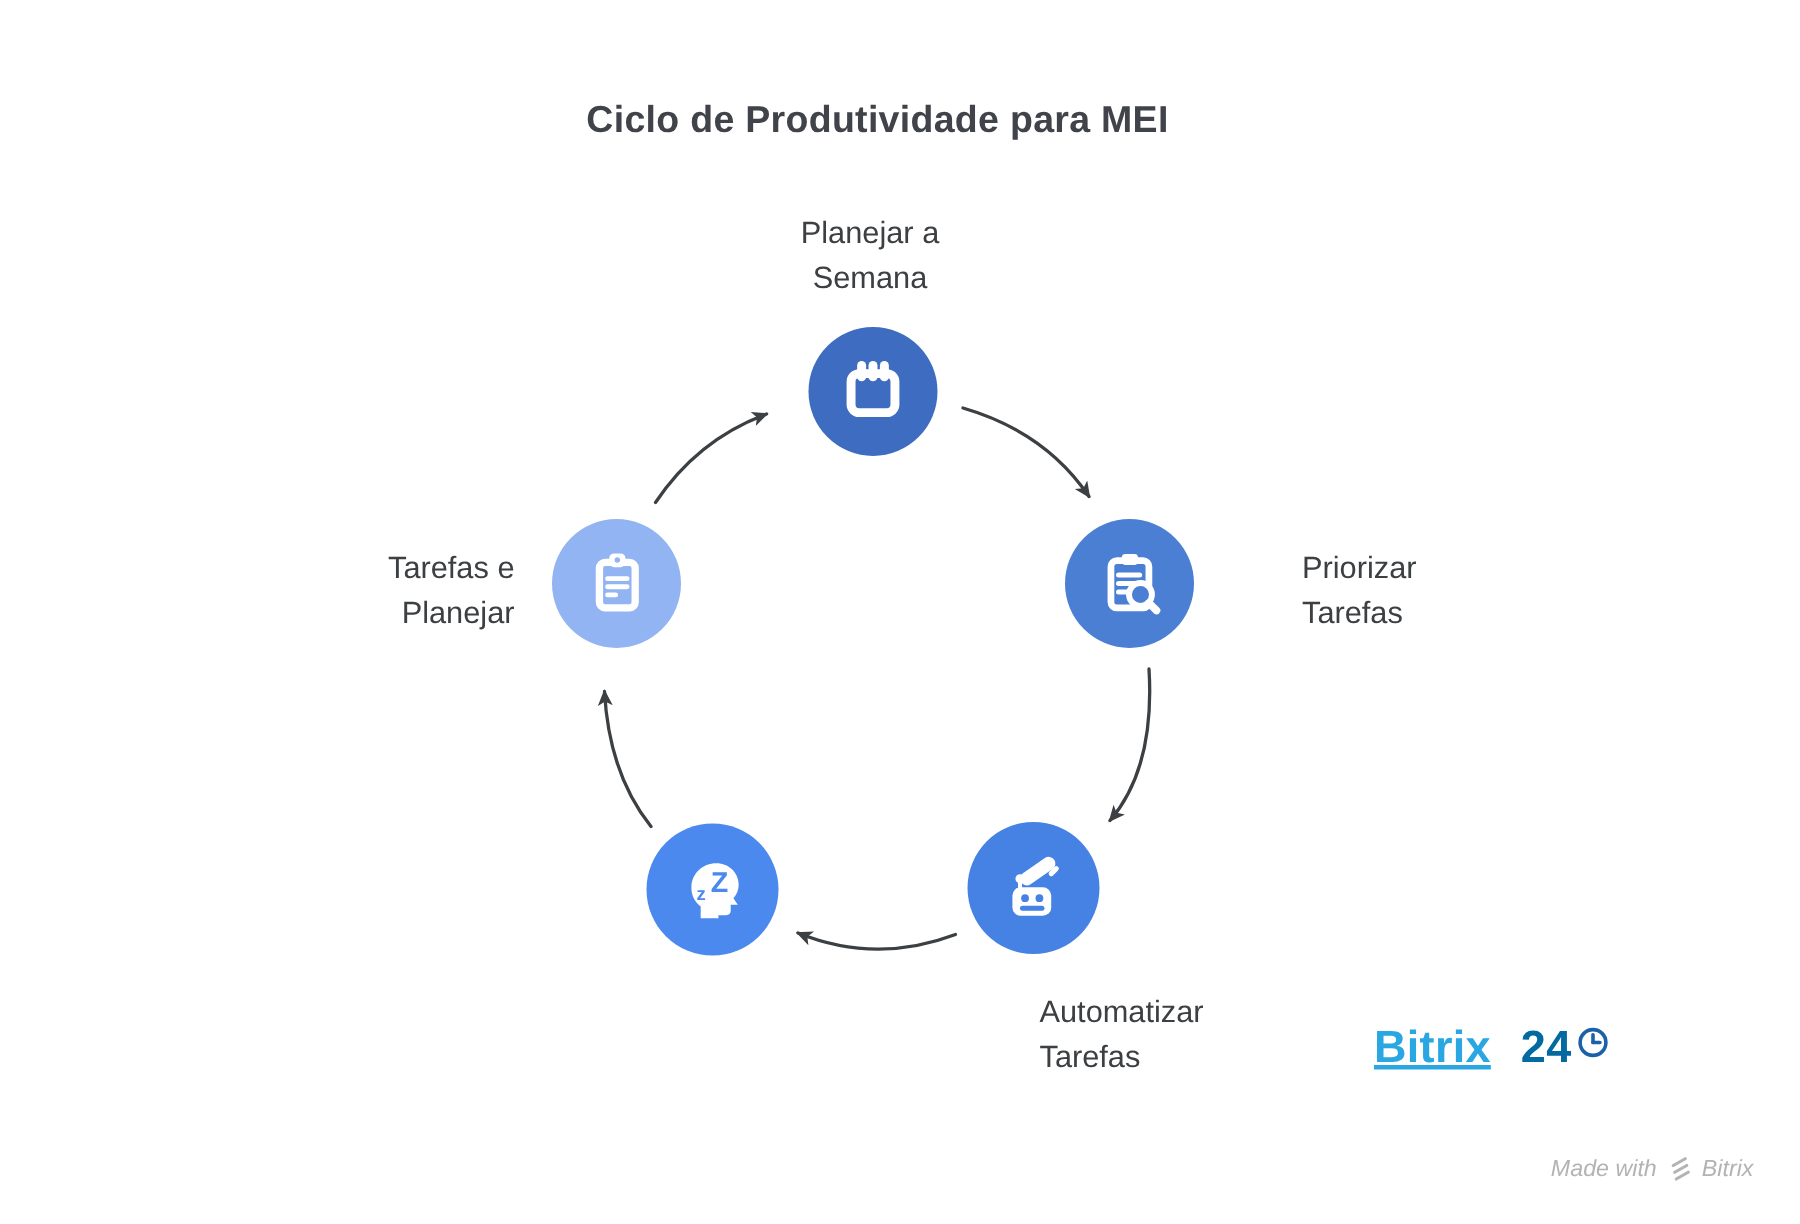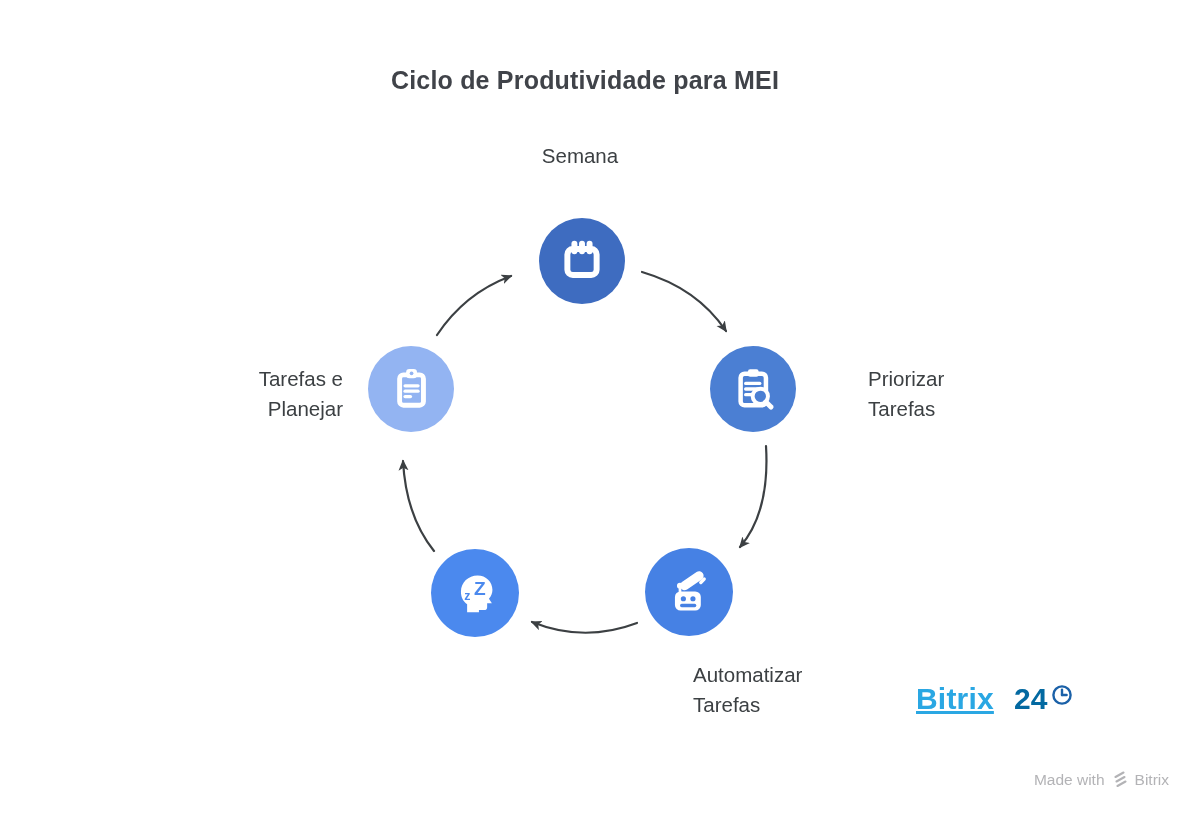--- a/index.html
+++ b/index.html
@@ -119,20 +119,21 @@
       <rect x="13.5" y="11" width="22" height="28" rx="3.5" fill="none" stroke="#ffffff" stroke-width="4.5"></rect>
       <rect x="19.5" y="5.5" width="10" height="8.5" rx="3" fill="#ffffff"></rect>
       <circle cx="24.5" cy="9.5" r="1.7" fill="currentColor"></circle>
       <line x1="18.5" y1="21" x2="30.5" y2="21" stroke="#ffffff" stroke-width="3" stroke-linecap="round"></line>
       <line x1="18.5" y1="26" x2="30.5" y2="26" stroke="#ffffff" stroke-width="3" stroke-linecap="round"></line>
       <line x1="18.5" y1="31" x2="23.5" y2="31" stroke="#ffffff" stroke-width="3" stroke-linecap="round"></line>
     </svg>
   </div>
 
   <div class="node-label label-planejar">
+    <div>Planejar a</div>
     <div>Semana</div>
   </div>
   <div class="node-label label-priorizar">
     <div>Priorizar</div>
     <div>Tarefas</div>
   </div>
   <div class="node-label label-automatizar">
     <div>Automatizar</div>
     <div>Tarefas</div>
   </div>
@@ -146,21 +147,21 @@
       <span style="color: #0369a1; margin-left: 20px;">24</span>
     <svg class="clock" width="22" height="22" viewBox="0 0 22 22">
       <g fill="none" stroke-linecap="round" style="stroke: rgb(27, 97, 168);">
         <circle cx="11" cy="11" r="8.6" stroke-width="2.4"></circle>
         <line x1="11" y1="11" x2="11" y2="5.8" stroke-width="2.4"></line>
         <line x1="11" y1="11" x2="15.6" y2="11" stroke-width="2.4"></line>
       </g>
     </svg>
   </div>
 
-  <div class="watermark" style="color: rgb(179, 179, 182);">
+  <div class="watermark" style="color: rgb(179, 179, 182); font-style: italic;">
     <span>Made with</span>
     <svg width="18" height="19" viewBox="0 0 18 19">
       <g fill="none" stroke-width="2.1" stroke-linecap="round" style="stroke: rgb(179, 179, 182);">
         <line x1="4.5" y1="7" x2="12.5" y2="2.5"></line>
         <line x1="5.5" y1="11.5" x2="13.5" y2="7"></line>
         <line x1="6.5" y1="16" x2="14.5" y2="11.5"></line>
       </g>
     </svg>
     <span>Bitrix</span>
   </div>

